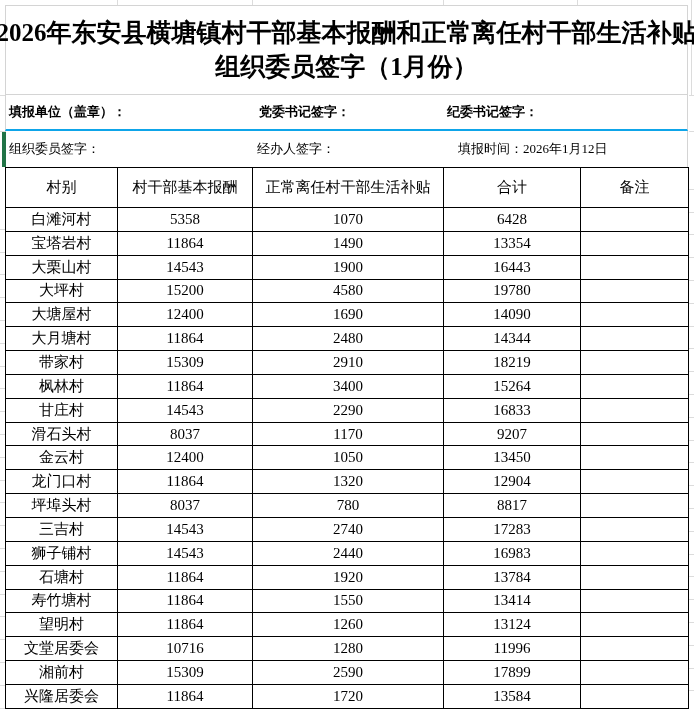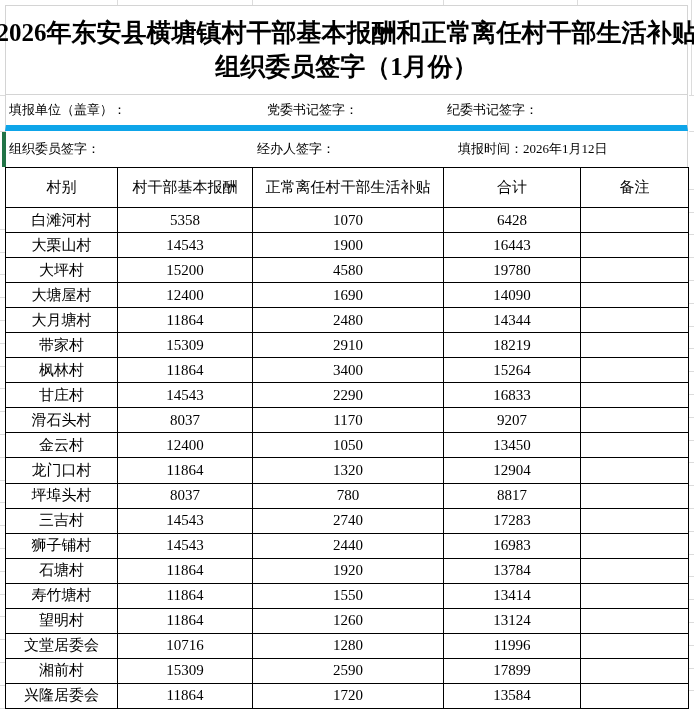--- a/index.html
+++ b/index.html
@@ -18,25 +18,25 @@
     position:absolute;left:5px;top:5px;width:683px;height:90px;box-sizing:border-box;
     border:1px solid #d4d4d4;background:#fff;
     display:flex;flex-direction:column;align-items:center;justify-content:center;
     font-size:25px;font-weight:bold;line-height:34px;text-align:center;white-space:nowrap;
   }
   
   .sig-row{
     position:absolute;left:5px;width:683px;height:36px;box-sizing:border-box;
     border-left:1px solid #d4d4d4;border-right:1px solid #d4d4d4;background:#fff;font-size:13px;
   }
-  .sig-row1{top:95px;border-bottom:6px solid #0ea5e9;}
+  .sig-row1{top:95px;border-bottom:2px solid #0ea5e9;font-weight:bold;}
   .sig-row2{top:131px;}
   .sig-label{position:absolute;top:50%;transform:translateY(-50%);white-space:nowrap;}
   .sig-pos-a{left:3px;}
-  .sig-pos-b{left:261px;}
+  .sig-pos-b{left:253px;}
   .sig-pos-c{left:441px;}
   .sig-pos-d{left:251px;}
   .sig-pos-e{left:452px;}
   
   .selection-bar{position:absolute;left:2px;top:132px;width:4px;height:35px;background:#217346;z-index:3;}
   
   table.grid{
     position:absolute;left:5px;top:167px;width:683px;height:542px;
     border-collapse:collapse;table-layout:fixed;background:#fff;
     font-size:15px;text-align:center;
@@ -101,20 +101,27 @@
     </thead>
     <tbody>
         <tr>
           <td>白滩河村</td>
           <td>5358</td>
           <td>1070</td>
           <td>6428</td>
           <td></td>
         </tr>
         <tr>
+          <td>宝塔岩村</td>
+          <td>11864</td>
+          <td>1490</td>
+          <td>13354</td>
+          <td></td>
+        </tr>
+        <tr>
           <td>大栗山村</td>
           <td>14543</td>
           <td>1900</td>
           <td>16443</td>
           <td></td>
         </tr>
         <tr>
           <td>大坪村</td>
           <td>15200</td>
           <td>4580</td>

